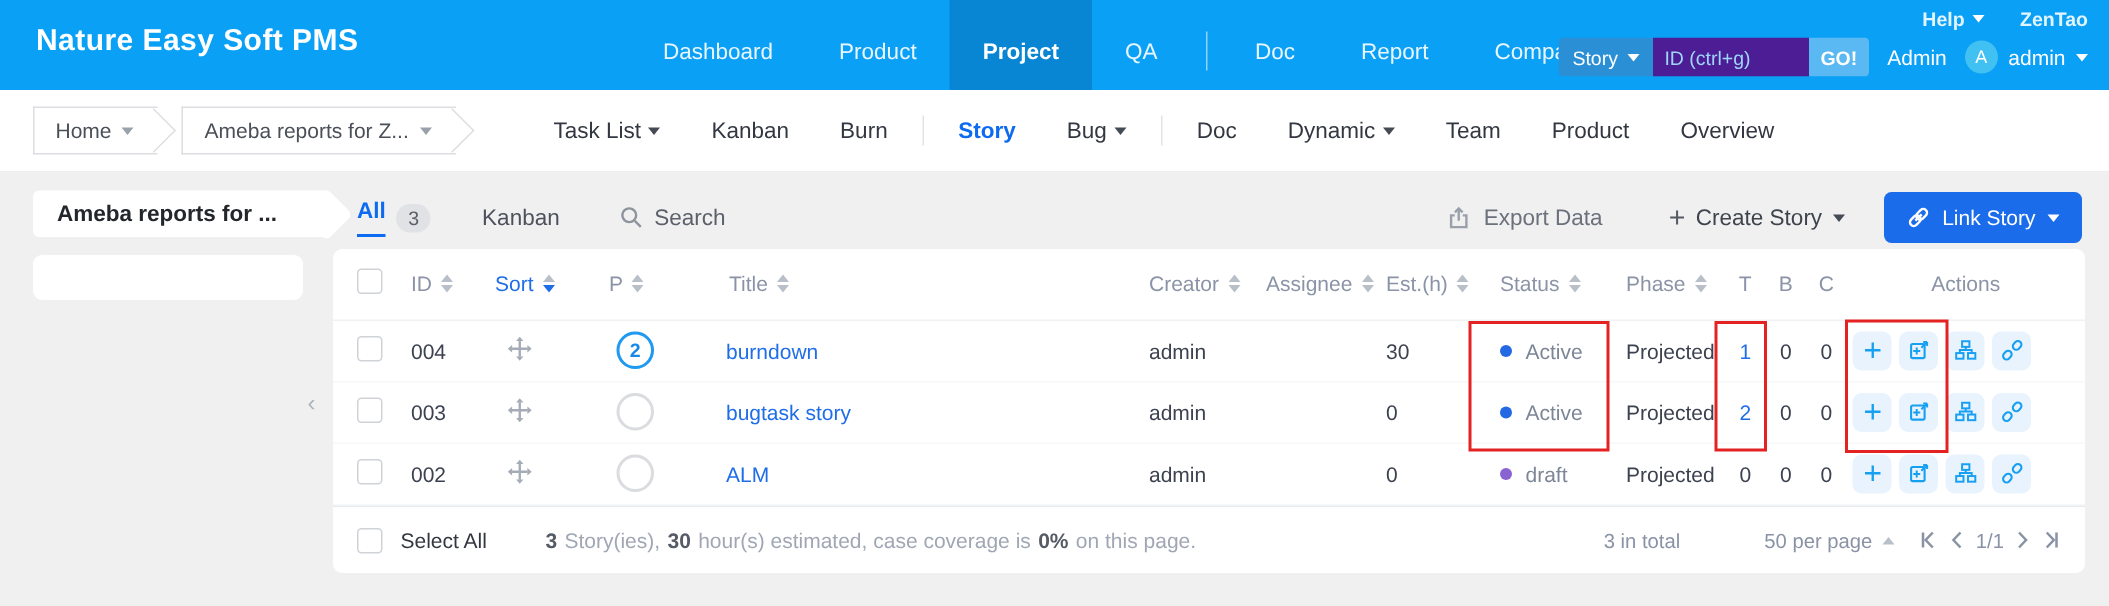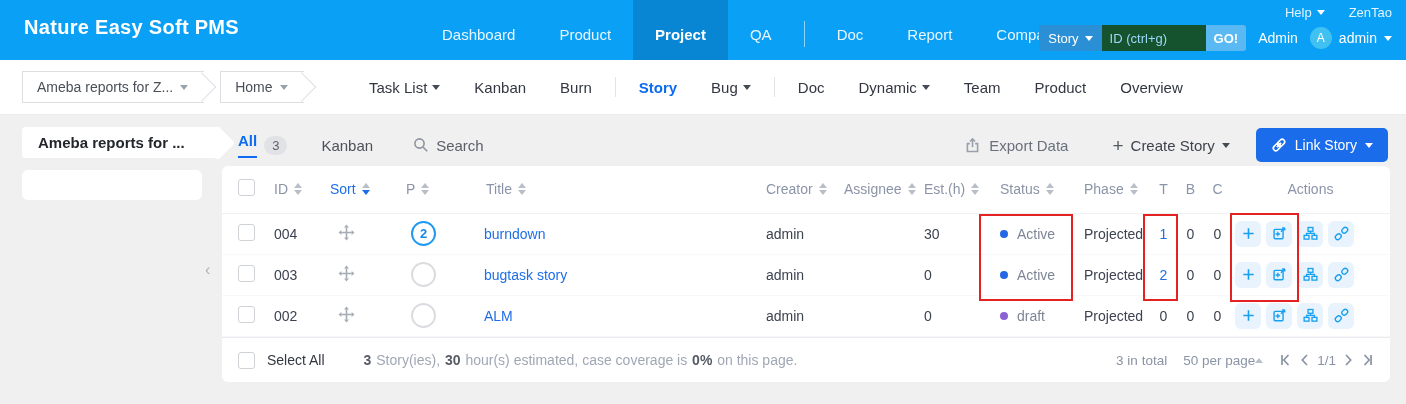--- a/index.html
+++ b/index.html
@@ -7,26 +7,26 @@
     font-family:"Liberation Sans",sans-serif;overflow:hidden;color:#3c4250;}
 
   
   .topbar{position:absolute;top:0;left:0;width:100%;height:60px;background:#0aa0f5;}
   .brand{position:absolute;left:24px;top:16px;font-size:20px;font-weight:bold;color:#fff;letter-spacing:.3px;}
   .topnav{position:absolute;left:420px;top:0;height:68px;display:flex;align-items:stretch;}
   .topnav .tn{display:flex;align-items:center;padding:0 22px;color:#e9f6ff;font-size:15px;cursor:pointer;}
   .topnav .tn.active{background:#0886d3;color:#fff;font-weight:bold;}
   .topnav .vdiv{width:1px;height:26px;background:rgba(255,255,255,.55);align-self:center;margin:0 10px;}
   .topright{position:absolute;right:14px;top:5px;display:flex;flex-direction:column;align-items:flex-end;gap:5px;}
-  .tr-row1{display:flex;align-items:center;gap:24px;color:#e2f4ff;font-size:13px;}
+  .tr-row1{display:flex;align-items:center;gap:24px;color:#e2f4ff;font-size:13px;font-weight:bold;}
   .tr-row1 .lnk{display:flex;align-items:center;gap:5px;cursor:pointer;}
   .tr-row2{display:flex;align-items:center;gap:12px;}
   .gobox{display:flex;align-items:stretch;height:26px;border-radius:3px;overflow:hidden;}
   .gochip{display:flex;align-items:center;gap:6px;background:#2b8fd6;color:#fff;font-size:13px;padding:0 9px;cursor:pointer;}
-  .goinput{width:88px;border:none;outline:none;background:#14532d;color:#eaf6ff;font-size:13px;padding:8px 8px;font-family:"Liberation Sans",sans-serif;}
+  .goinput{width:88px;border:none;outline:none;background:#4c1d95;color:#eaf6ff;font-size:13px;padding:8px 8px;font-family:"Liberation Sans",sans-serif;}
   .goinput::placeholder{color:#9ed7fa;}
   .gobtn{display:flex;align-items:center;background:#5ab9f2;color:#fff;font-size:13px;font-weight:bold;padding:0 8px;border:none;cursor:pointer;}
   .adminlnk{color:#fff;font-size:14px;cursor:pointer;}
   .userchip{display:flex;align-items:center;gap:7px;color:#fff;font-size:14px;cursor:pointer;}
   .avatar{width:22px;height:22px;border-radius:50%;background:#41c0f2;color:#fff;font-size:12px;
     display:flex;align-items:center;justify-content:center;}
 
   
   .caret{width:0;height:0;border-left:4px solid transparent;border-right:4px solid transparent;
     border-top:5px solid #fff;display:inline-block;}
@@ -102,21 +102,21 @@
   .hl-t{left:921px;top:48px;width:31px;height:83px;}
   .hl-actions{left:1008px;top:47px;width:65px;height:85px;}
 
   
   .tfoot{position:absolute;left:0;bottom:0;width:100%;height:45px;border-top:1px solid #e9ebee;
     display:flex;align-items:center;padding:0 16px;box-sizing:border-box;}
   .selall{margin-left:12px;font-size:14px;color:#33373f;cursor:pointer;}
   .sum{margin-left:38px;font-size:14px;color:#a0a7b4;}
   .sum b{color:#555b66;font-weight:bold;margin:0 1px;}
   .foot-right{margin-left:auto;display:flex;align-items:center;gap:16px;color:#8a93a6;font-size:13.5px;}
-  .perpage{display:flex;align-items:center;gap:0;cursor:pointer;}
+  .perpage{display:flex;align-items:center;gap:7px;cursor:pointer;margin-left:40px;}
   .pager{display:flex;align-items:center;gap:5px;}
   .pgbtn{display:flex;align-items:center;cursor:pointer;border:none;background:none;padding:0;}
   .pglabel{font-size:13.5px;color:#8a93a6;}
 </style>
 </head>
 <body>
 
 <div class="screen">
 
   <header class="topbar">
@@ -156,25 +156,25 @@
           <span>admin</span>
           <i class="caret"></i>
         </span>
       </div>
     </div>
   </header>
 
   <div class="subbar">
     <div class="crumbs">
       <span class="crumb">
+        <span>Home</span>
+        <i class="caret gray"></i>
+      </span>
+      <span class="crumb">
         <span>Ameba reports for Z...</span>
-        <i class="caret gray"></i>
-      </span>
-      <span class="crumb">
-        <span>Home</span>
         <i class="caret gray"></i>
       </span>
     </div>
     <nav class="ptabs">
       <span class="pt">
         <span>Task List</span>
         <i class="caret dark"></i>
       </span>
       <span class="pt">Kanban</span>
       <span class="pt">Burn</span>

